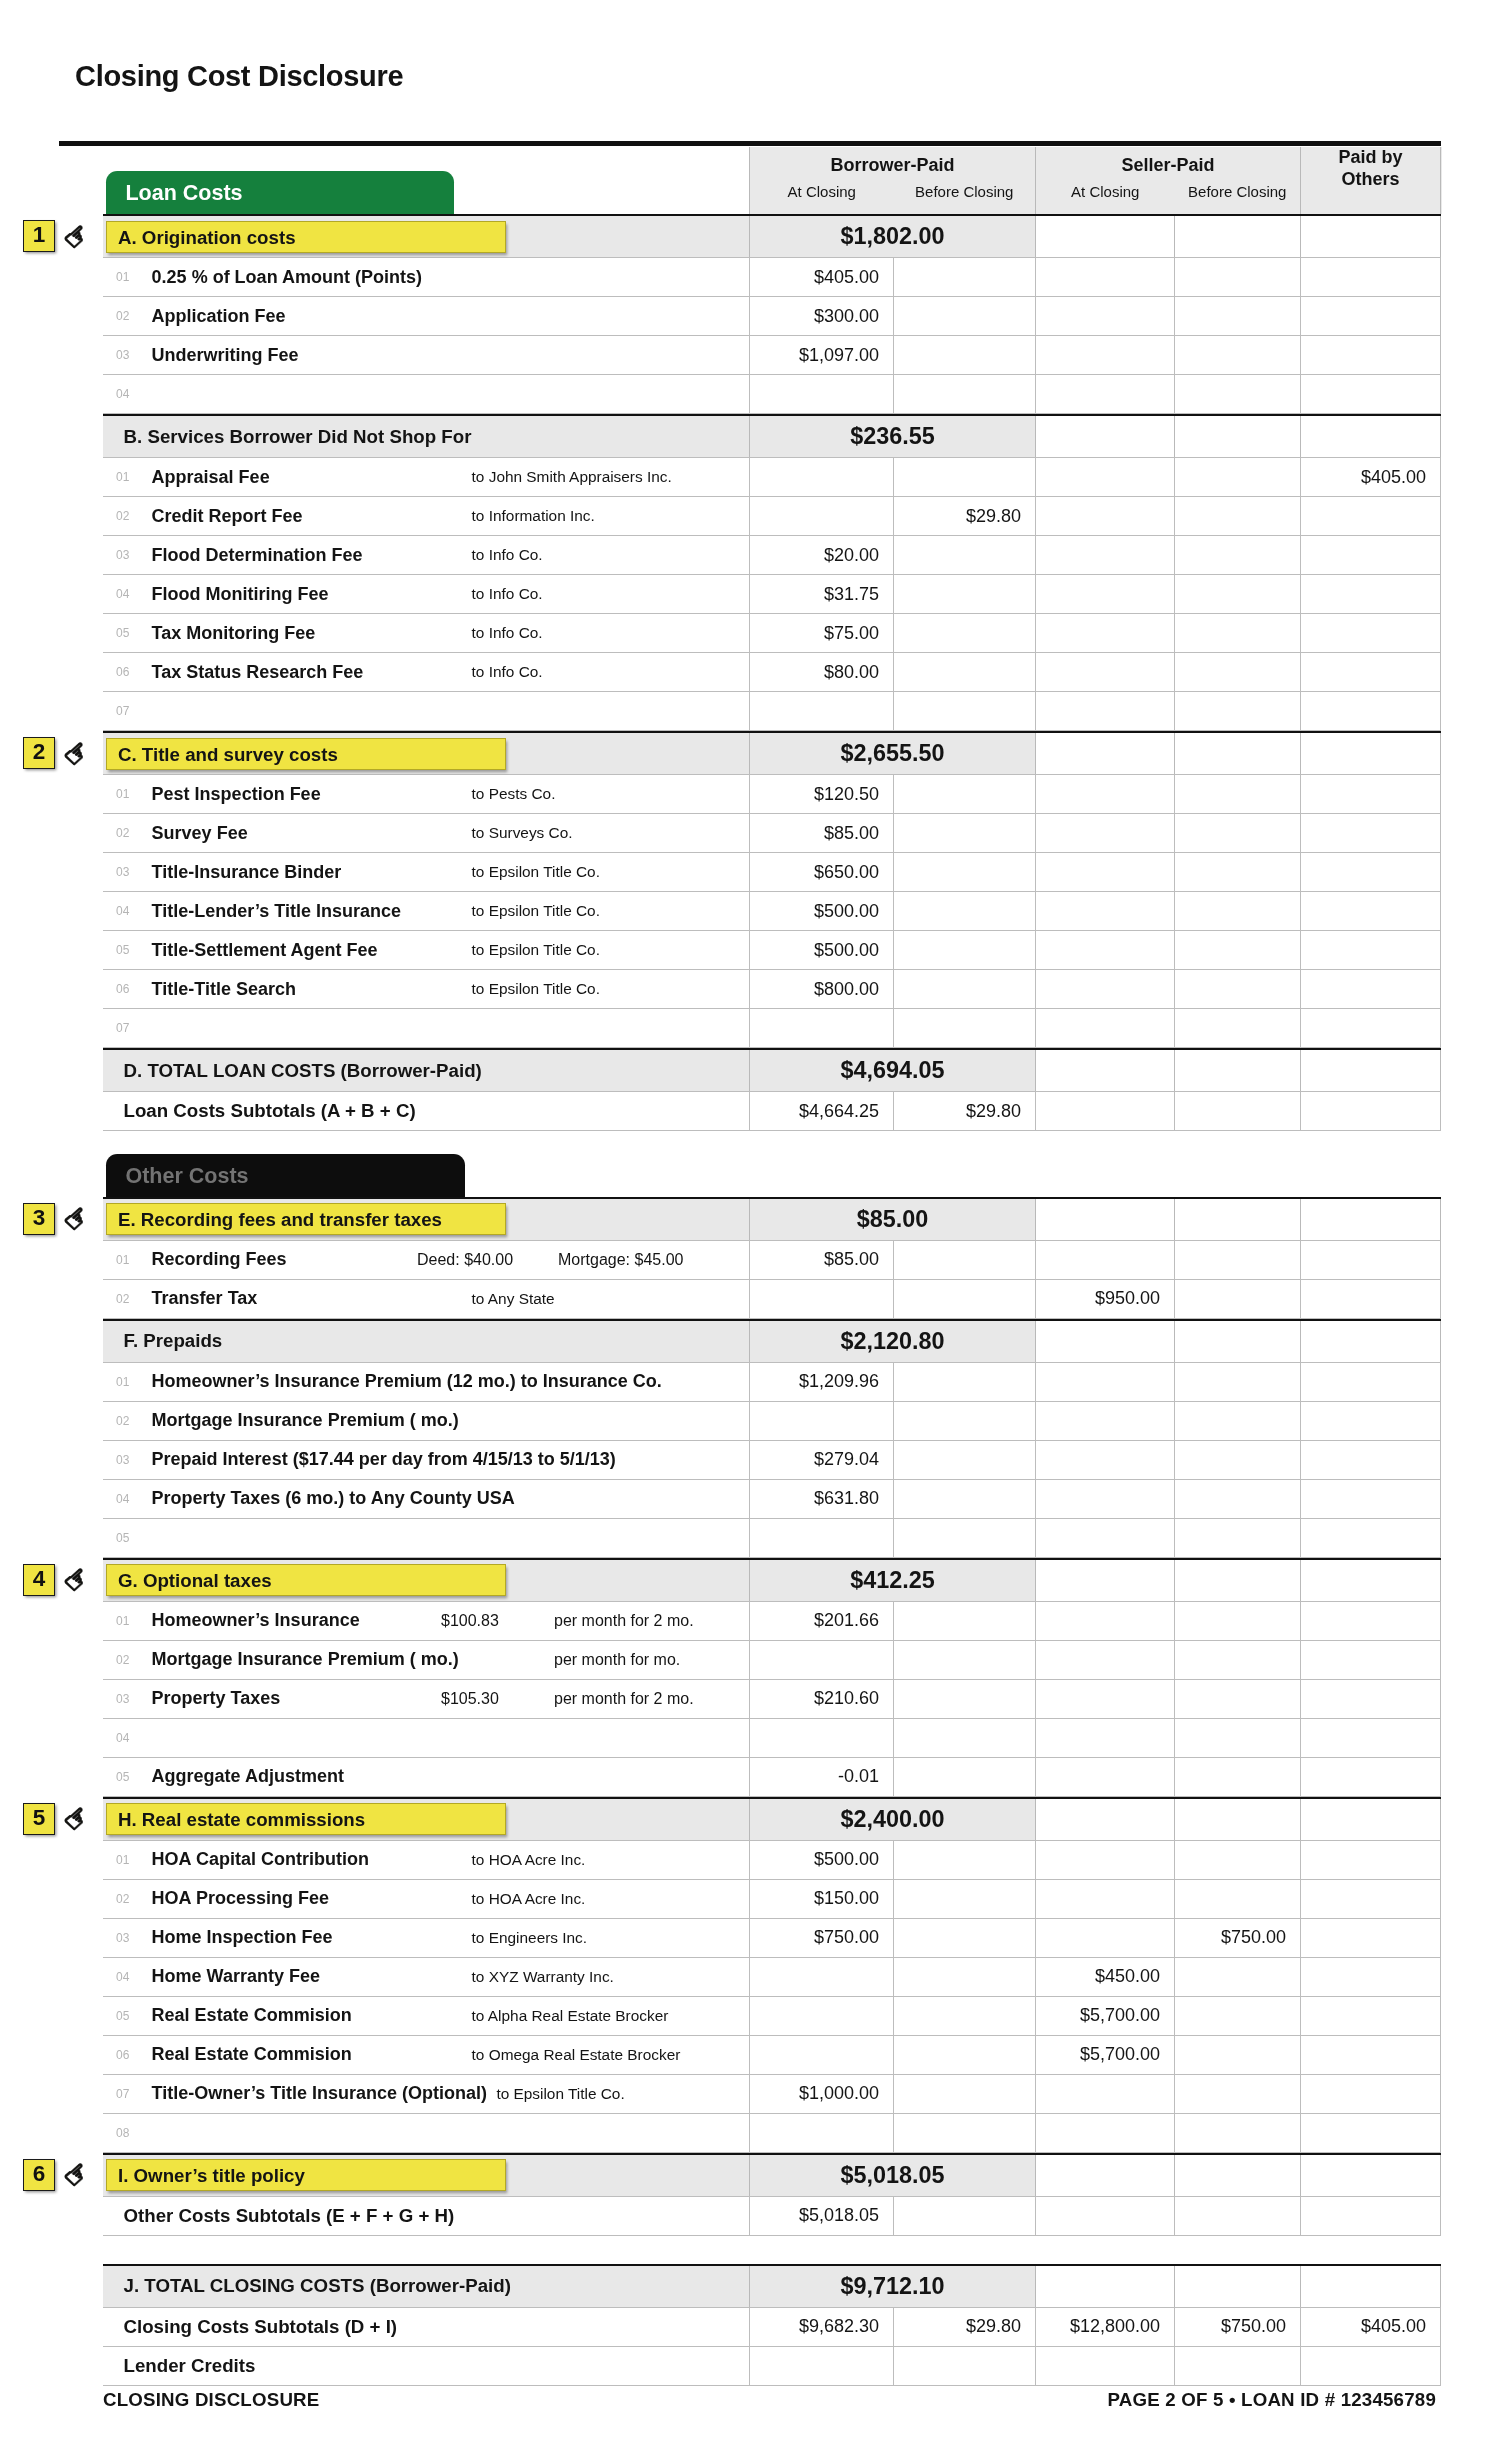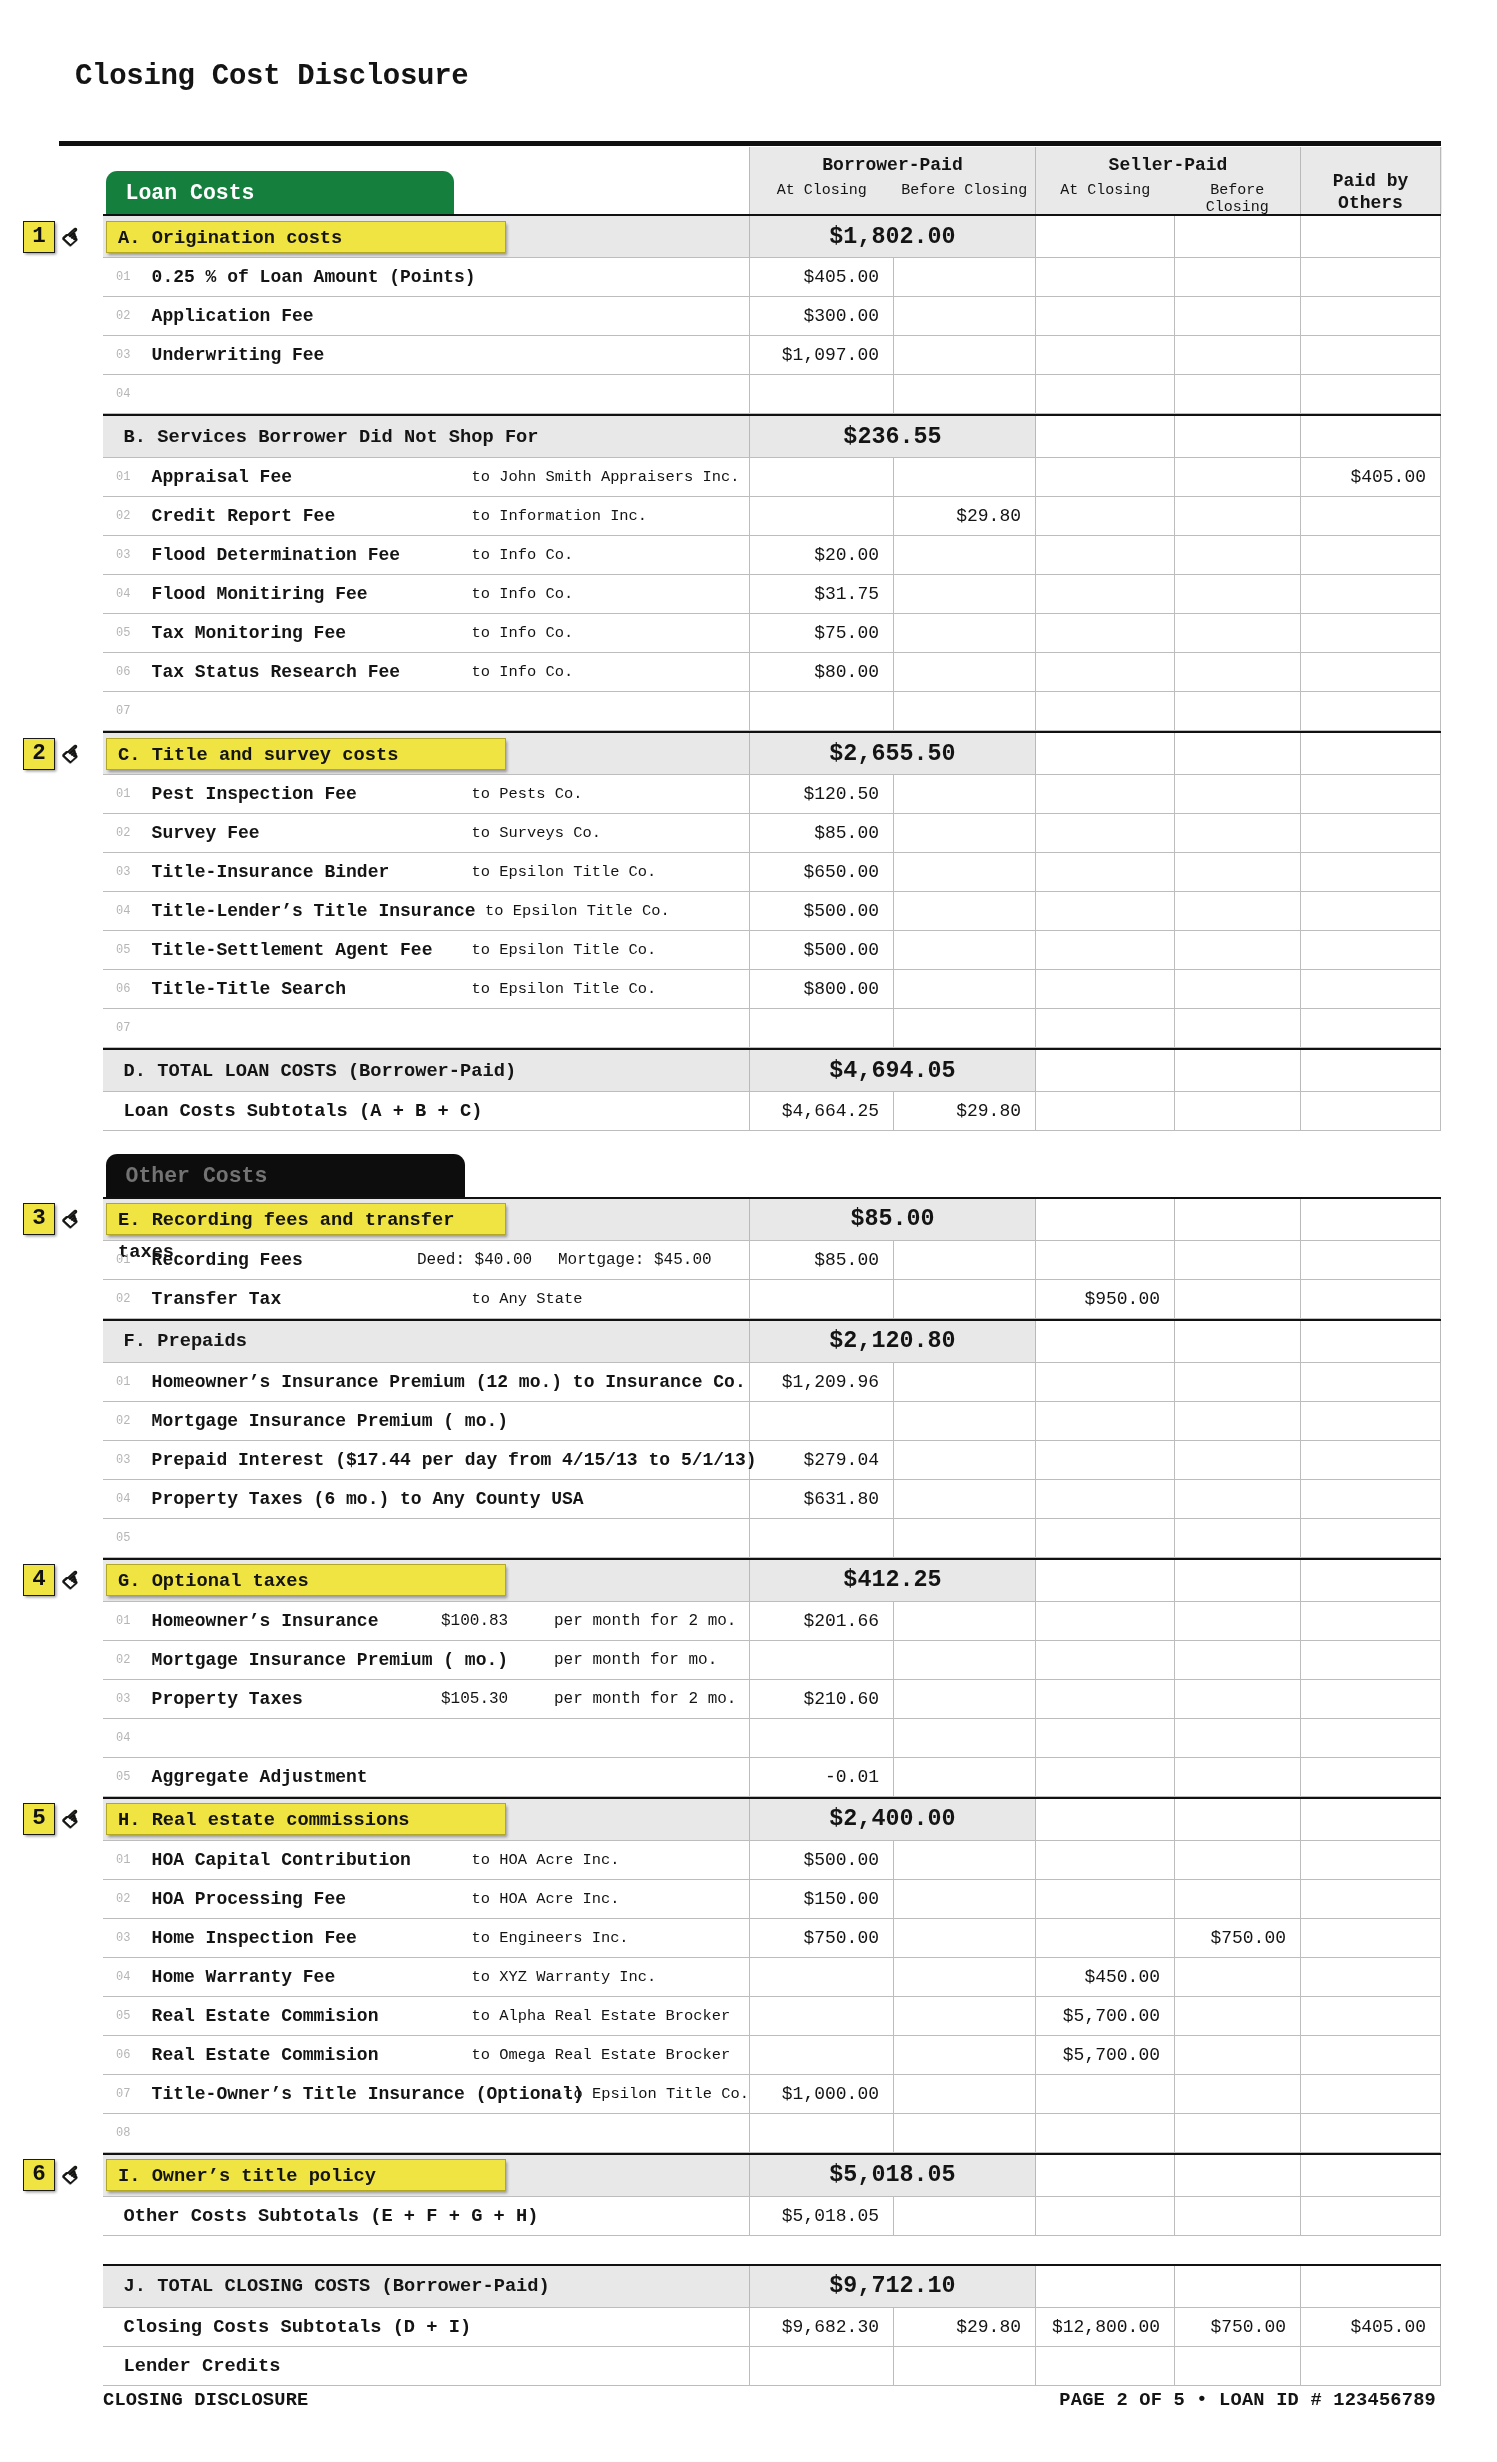--- a/index.html
+++ b/index.html
@@ -1,28 +1,28 @@
 <!DOCTYPE html>
 <html style="font-size:15px"><head>
 <meta charset="utf-8">
 <style>
   html,body{margin:0;padding:0;background:#fff;}
   .page{position:relative;width:1497px;height:2462px;background:#ffffff;
-        font-family:Liberation Mono, monospace;color:#141414;overflow:hidden;}
+        font-family:Liberation Sans, sans-serif;color:#141414;overflow:hidden;}
   .title{position:absolute;left:75px;top:60px;font-size:29px;font-weight:bold;letter-spacing:-0.3px;}
   .title-rule{position:absolute;left:59px;top:141px;width:1382px;height:4.7px;background:#101010;}
   .tablewrap{position:absolute;left:103px;top:147px;width:1338px;}
 
   
   .band{position:relative;height:67px;border-bottom:2.8px solid #111;}
   .band-cols{position:absolute;left:646px;top:0;width:693px;height:67px;background:#e9e9e9;display:flex;}
   .bgroup{box-sizing:border-box;border-left:0.9px solid #b9b9b9;}
   .bgroup.g-borrower{width:286px;}
   .bgroup.g-seller{width:265px;}
-  .bgroup.g-others{width:141px;border-right:0.9px solid #b9b9b9;display:flex;align-items:flex-end;justify-content:center;}
+  .bgroup.g-others{width:141px;border-right:0.9px solid #b9b9b9;display:flex;align-items:flex-start;justify-content:center;}
   .gname{text-align:center;font-weight:bold;font-size:18px;margin-top:8.4px;}
   .subs{display:flex;margin-top:6.6px;}
   .subs span{font-size:15px;text-align:center;}
   .g-borrower .subs span:nth-child(1){width:144px;}
   .g-borrower .subs span:nth-child(2){width:142px;}
   .g-seller .subs span:nth-child(1){width:139px;}
   .g-seller .subs span:nth-child(2){width:126px;}
   .others-name{font-weight:bold;font-size:18px;text-align:center;line-height:21.5px;}
   .tab{position:absolute;left:2.8px;bottom:0;width:348px;height:43px;background:#15803d;color:#fff;
        border-radius:11.2px 11.2px 0 0;font-size:21.5px;font-weight:bold;line-height:44px;padding-left:19.7px;box-sizing:border-box;}

